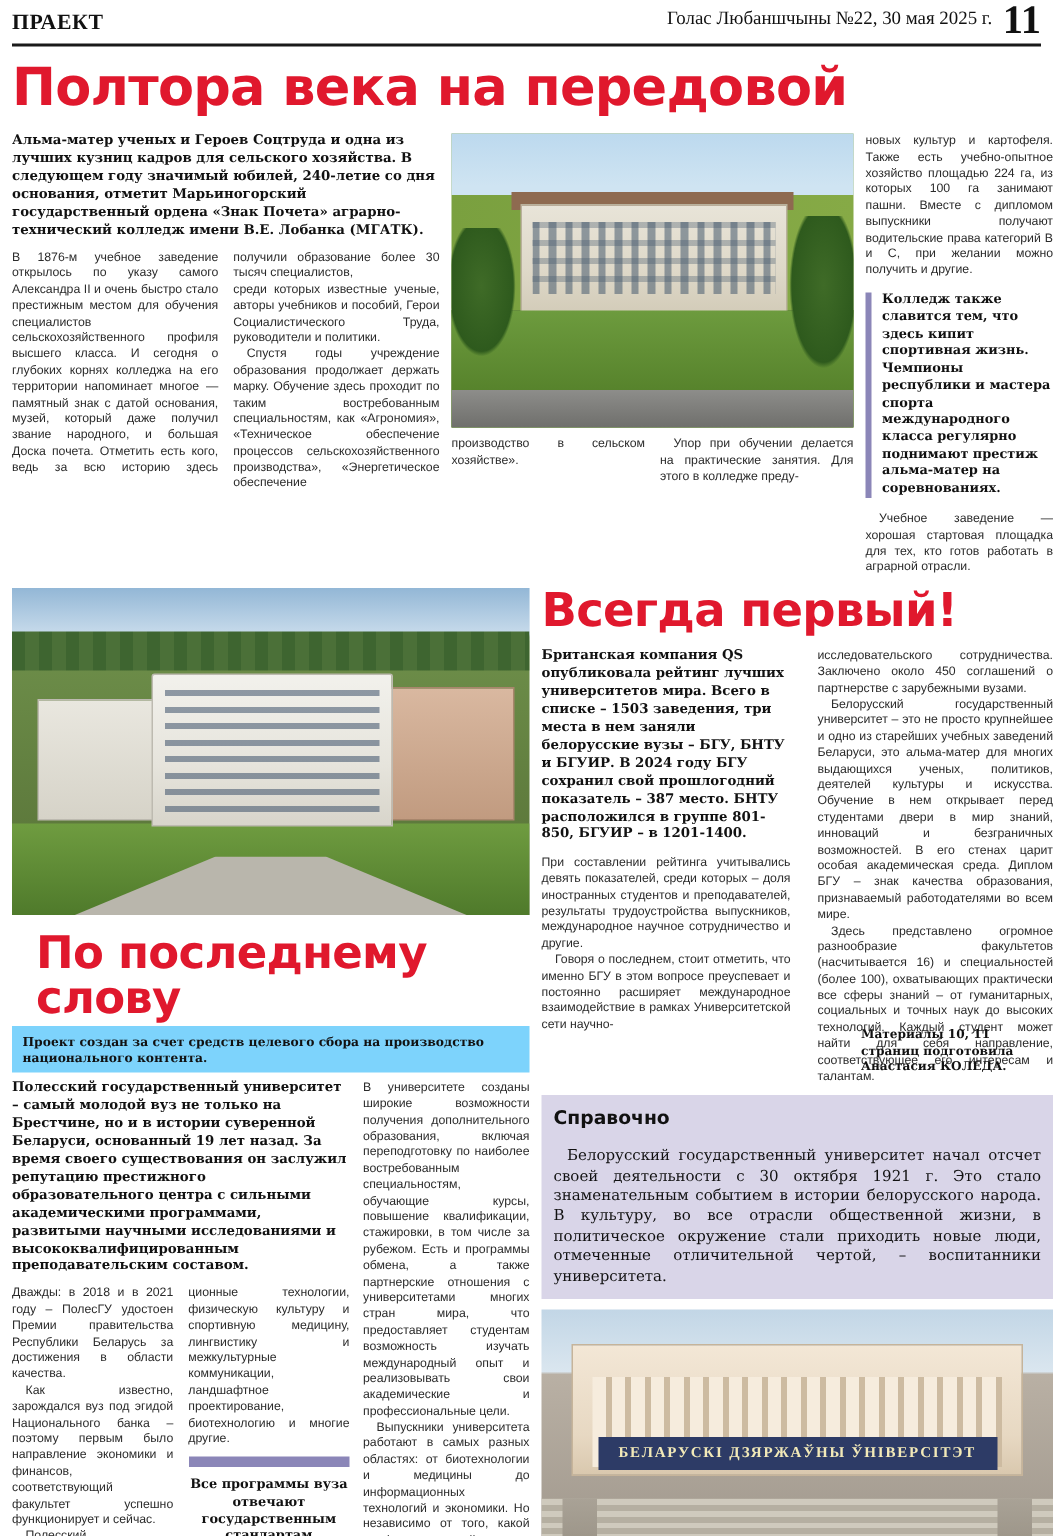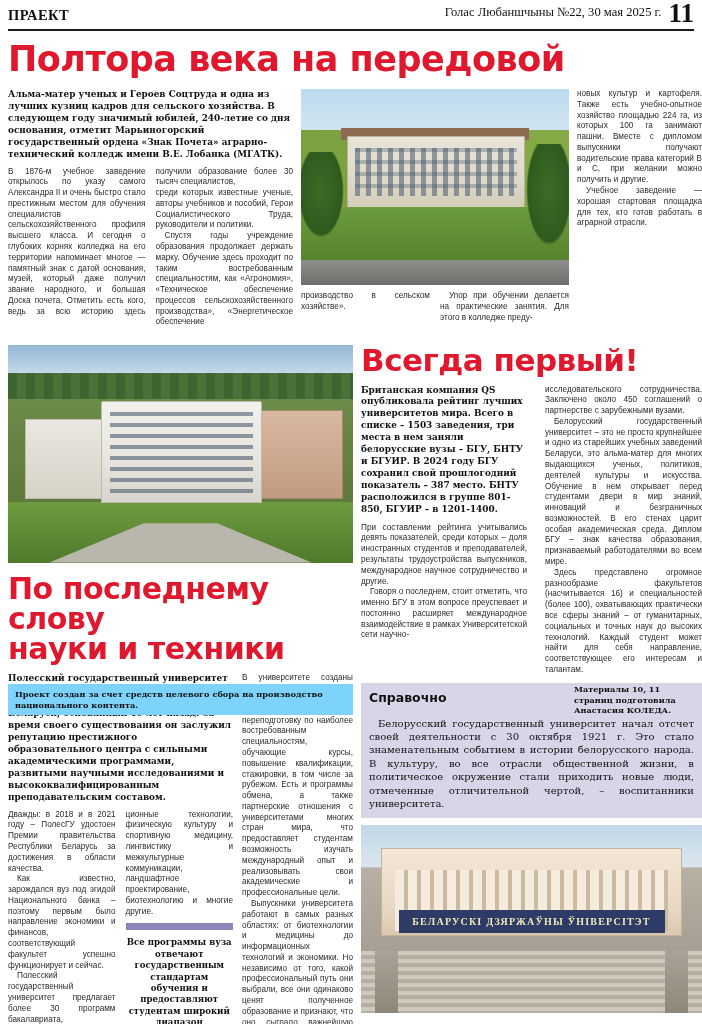--- a/index.html
+++ b/index.html
@@ -321,40 +321,41 @@
       <div class="cols2 body" style="margin-top:6px;">
         <p class="noind">производство в сельском хозяйстве».</p>
         <p>Упор при обучении делается на практические занятия. Для этого в колледже преду-</p>
       </div>
     </div>
 
     <div class="art1-right">
       <div class="body">
         <p class="noind">новых культур и картофеля. Также есть учебно-опытное хозяйство площадью 224 га, из которых 100 га занимают пашни. Вместе с дипломом выпускники получают водительские права категорий В и С, при желании можно получить и другие.</p>
       </div>
+      <div class="pullquote" style="margin:9px 0 9px 0;">Колледж также славится тем, что здесь кипит спортивная жизнь. Чемпионы республики и мастера спорта международного класса регулярно поднимают престиж альма-матер на соревнованиях.</div>
       <div class="body">
         <p>Учебное заведение — хорошая стартовая площадка для тех, кто готов работать в аграрной отрасли.</p>
       </div>
     </div>
   </div>
 
   <div style="display:flex; gap:8px; align-items:flex-start; margin-top:8px;">
 
     <div style="width:345px; flex:0 0 345px;">
       <div class="photo photo-campus">
         <div class="pcm-sky"></div>
         <div class="pcm-trees-far"></div>
         <div class="pcm-lawn"></div>
         <div class="pcm-side-l"></div>
         <div class="pcm-side-r"></div>
         <div class="pcm-main"></div>
         <div class="pcm-path"></div>
       </div>
 
-      <div class="headline headline-3" style="margin-top:11px;">
+      <div class="headline headline-3" style="margin-top:11px;margin-left:16px;">
         <div>По последнему слову</div>
         <div>науки и техники</div>
       </div>
 
       <div style="display:flex; gap:9px; align-items:flex-start;">
 
         <div style="width:225px; flex:0 0 225px;">
           <div class="lead" style="margin-bottom:6px;">Полесский государственный университет – самый молодой вуз не только на Брестчине, но и в истории суверенной Беларуси, основанный 19 лет назад. За время своего существования он заслужил репутацию престижного образовательного центра с сильными академическими программами, развитыми научными исследованиями и высококвалифицированным преподавательским составом.</div>
           <div class="cols2 body">
             <p class="noind">Дважды: в 2018 и в 2021 году – ПолесГУ удостоен Премии правительства Республики Беларусь за достижения в области качества.</p>

